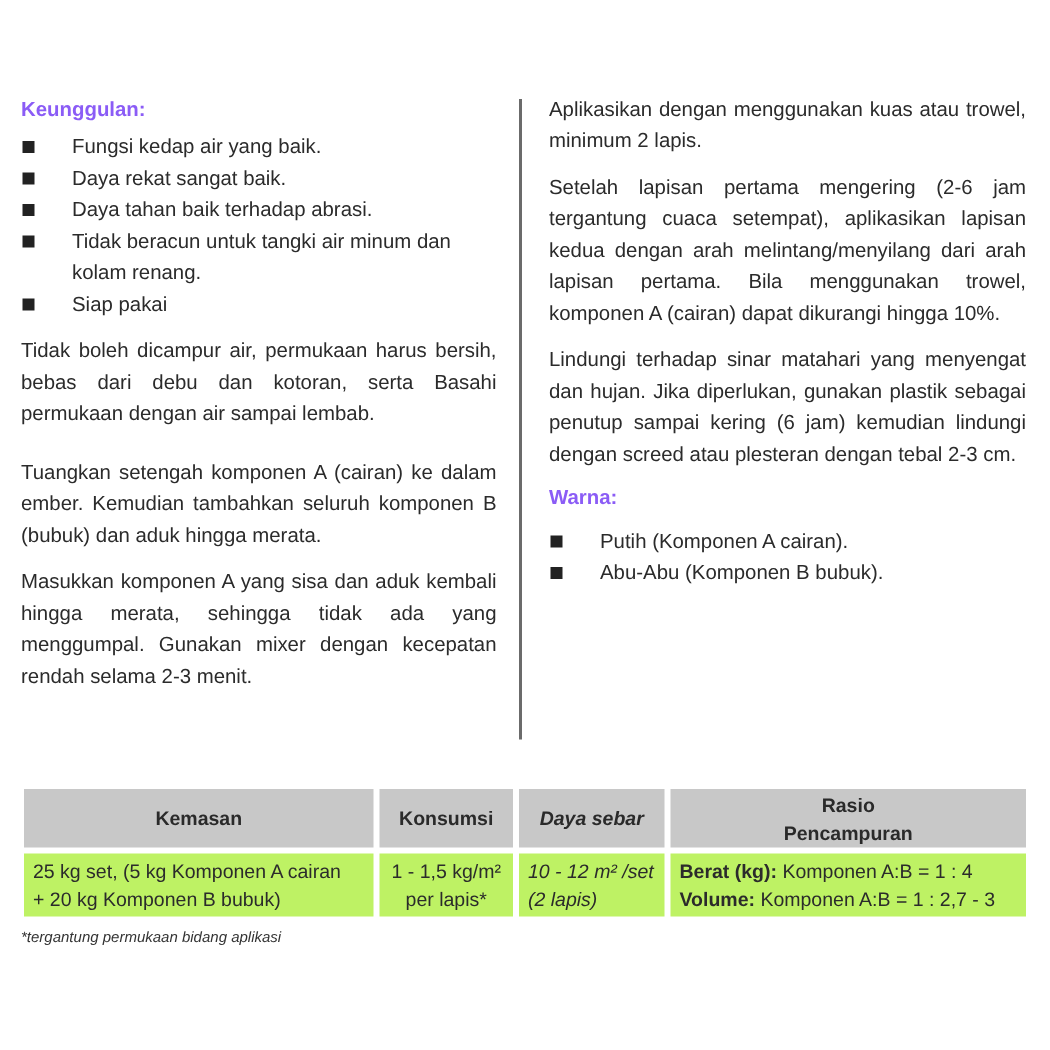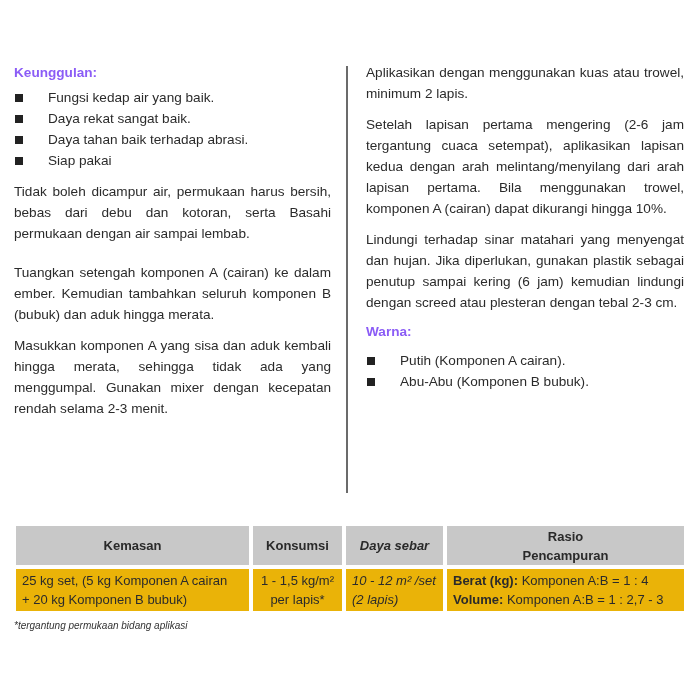--- a/index.html
+++ b/index.html
@@ -13,35 +13,35 @@
     ul.bullets { list-style: none; margin: 4px 0 0 0; padding: 0; }
     ul.bullets li { position: relative; padding-left: 34px; }
     ul.bullets li .sq { position: absolute; left: 1px; top: 7px; width: 8px; height: 8px; background: #222; }
     p.para { margin: 0; text-align: justify; }
     .mt10 { margin-top: 10px !important; }
     .mt8 { margin-top: 8px !important; }
     .mt4 { margin-top: 4px !important; }
     .mt18 { margin-top: 18px !important; }
     table.spec { position: absolute; left: 12px; top: 522px; border-collapse: separate; border-spacing: 4px; font-size: 13px; line-height: 19px; color: #2b2b2b; }
     table.spec th { background: #c8c8c8; font-weight: bold; text-align: center; height: 39px; padding: 0 6px; color: #2a2a2a; }
-    table.spec td { background: #eab308; vertical-align: top; padding: 2px 6px; height: 38px; }
+    table.spec td { background: #bef264; vertical-align: top; padding: 2px 6px; height: 38px; }
     .c1 { width: 221px; } .c2 { width: 77px; text-align: center; } .c3 { width: 85px; font-style: italic; } .c4 { width: 225px; }
     .footnote { position: absolute; left: 14px; top: 620px; font-size: 10px; font-style: italic; color: #333; }
     b.lbl { font-weight: bold; }
   </style>
 </head>
 <body>
 
 <div class="col col-left">
   <h3 class="heading">Keunggulan:</h3>
   <ul class="bullets">
     <li><span class="sq"></span><span>Fungsi kedap air yang baik.</span></li>
     <li><span class="sq"></span><span>Daya rekat sangat baik.</span></li>
     <li><span class="sq"></span><span>Daya tahan baik terhadap abrasi.</span></li>
-    <li><span class="sq"></span></li>
+    <li><span class="sq"></span><span>Tidak beracun untuk tangki air minum dan kolam renang.</span></li>
     <li><span class="sq"></span><span>Siap pakai</span></li>
   </ul>
   <p class="para mt10">Tidak boleh dicampur air, permukaan harus bersih, bebas dari debu dan kotoran, serta Basahi permukaan dengan air sampai lembab.</p>
   <p class="para mt18">Tuangkan setengah komponen A (cairan) ke dalam ember. Kemudian tambahkan seluruh komponen B (bubuk) dan aduk hingga merata.</p>
   <p class="para mt10">Masukkan komponen A yang sisa dan aduk kembali hingga merata, sehingga tidak ada yang menggumpal. Gunakan mixer dengan kecepatan rendah selama 2-3 menit.</p>
 </div>
 
 <div class="divider"></div>
 
 <div class="col col-right">

